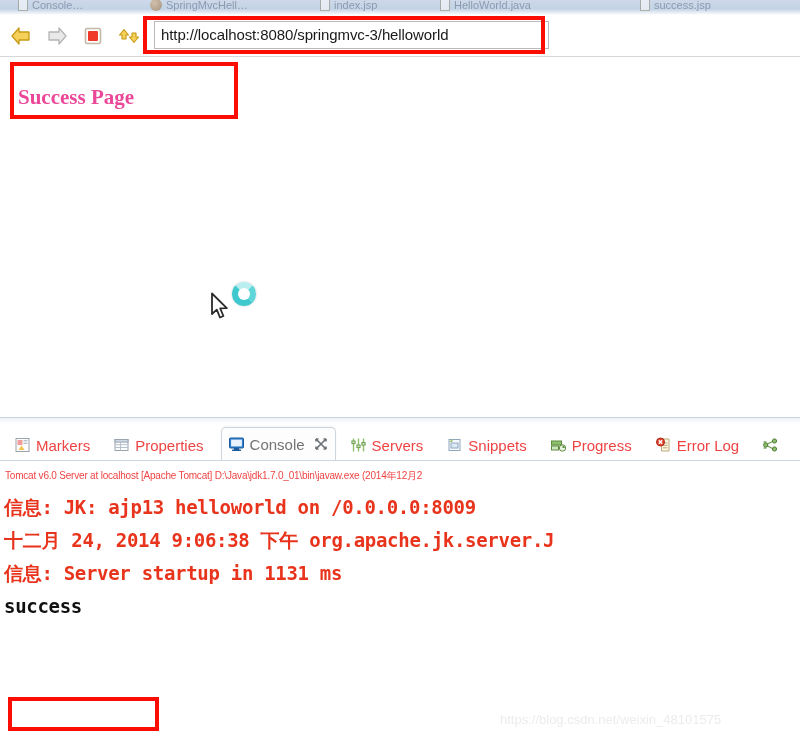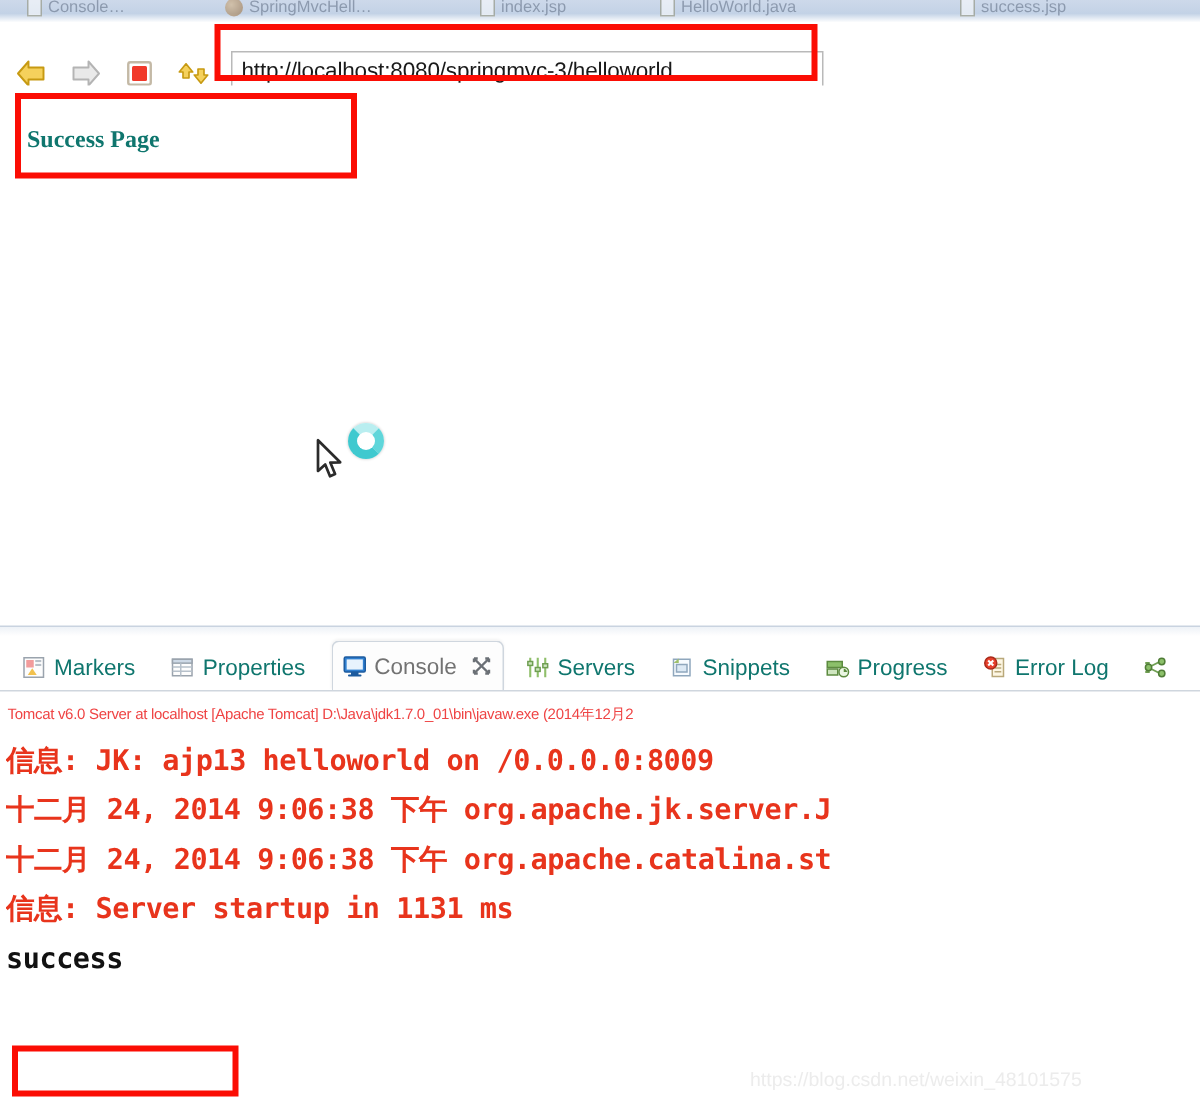--- a/index.html
+++ b/index.html
@@ -28,21 +28,21 @@
     display: inline-block; flex: none;
   }
   .etab .springico {
     width: 12px; height: 12px; border-radius: 50%;
     background: radial-gradient(circle at 35% 35%, #d7b07a, #8a5a26);
     display: inline-block; flex: none;
   }
 
   
   .browser-toolbar {
-    position: absolute; left: 0; top: 28px; width: 800px; height: 42px;
+    position: absolute; left: 0; top: 15px; width: 800px; height: 42px;
     background: #ffffff; border-bottom: 1px solid #d7d7d7;
     display: flex; align-items: center;
   }
   .navbtn {
     width: 30px; height: 30px; margin-left: 6px;
     display: flex; align-items: center; justify-content: center;
     cursor: pointer; flex: none;
   }
   .urlwrap {
     position: relative; margin-left: 10px; flex: 1; margin-right: 8px; height: 30px;
@@ -57,21 +57,21 @@
   }
 
   
   .page-view {
     position: absolute; left: 0; top: 57px; width: 800px; height: 360px;
     background: #ffffff; overflow: hidden;
   }
   .page-heading {
     position: absolute; left: 18px; top: 28px;
     font-family: "Liberation Serif", serif;
-    font-weight: bold; font-size: 16px; color: #0f766e;
+    font-weight: bold; font-size: 21px; color: #ec4899;
   }
 
   
   .cursor-spinner { position: absolute; left: 210px; top: 225px; width: 60px; height: 45px; }
   .spinner-ring {
     position: absolute; left: 22px; top: 0px; width: 24px; height: 24px;
     border-radius: 50%;
     border: 6px solid #3fc9cf;
     border-top-color: #b9eef0;
     border-right-color: #5fd6da;
@@ -90,21 +90,21 @@
     background: linear-gradient(to bottom, #eef2f7, #ffffff);
     border-top: 1px solid #c9d3e0;
   }
   .view-tabs {
     position: absolute; left: 0; top: 7px; width: 800px; height: 36px;
     display: flex; align-items: flex-end; overflow: hidden;
   }
   .vtab {
     display: flex; align-items: center; gap: 5px;
     height: 30px; padding: 0 7px 0 6px;
-    font-size: 15px; color: #0f766e; white-space: nowrap;
+    font-size: 15px; color: #ef4444; white-space: nowrap;
     cursor: pointer; flex: none;
   }
   .vtab.active {
     color: #737373;
     background: #fdfdfd;
     border: 1px solid #cfd6de; border-bottom: none;
     border-radius: 5px 5px 0 0;
     height: 33px;
     box-shadow: 0 -1px 2px rgba(0,0,0,.05);
   }
@@ -324,21 +324,20 @@
       </div>
     </div>
 
     <div class="panel-sep"></div>
 
     <div class="console-header">Tomcat v6.0 Server at localhost [Apache Tomcat] D:\Java\jdk1.7.0_01\bin\javaw.exe (2014年12月2</div>
 
     <div class="console-body">
       <div class="cline err">信息: JK: ajp13 helloworld on /0.0.0.0:8009</div>
       <div class="cline err">十二月 24, 2014 9:06:38 下午 org.apache.jk.server.J</div>
-      <div class="cline err">十二月 24, 2014 9:06:38 下午 org.apache.catalina.st</div>
       <div class="cline err">信息: Server startup in 1131 ms</div>
       <div class="cline out">success</div>
     </div>
   </div>
 
   <div class="redbox" id="redbox-url"></div>
   <div class="redbox" id="redbox-succ"></div>
   <div class="redbox" id="redbox-out"></div>
 
   <div class="watermark">https://blog.csdn.net/weixin_48101575</div>

